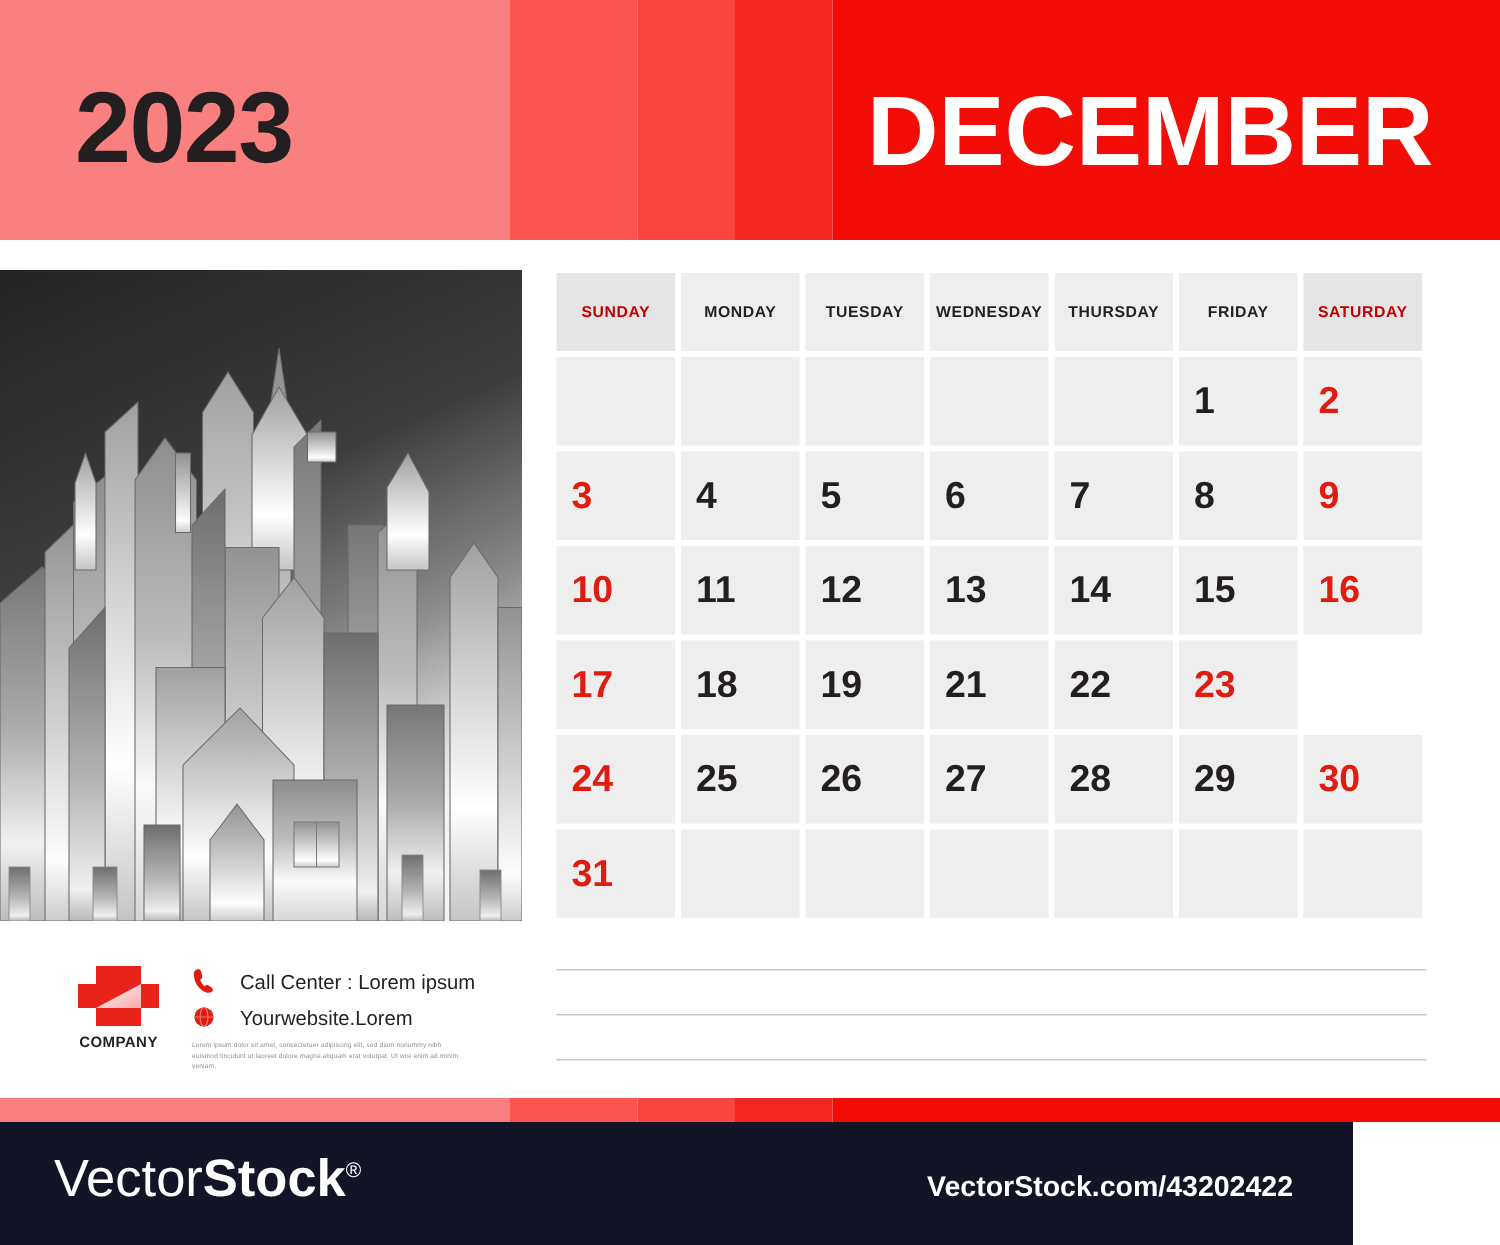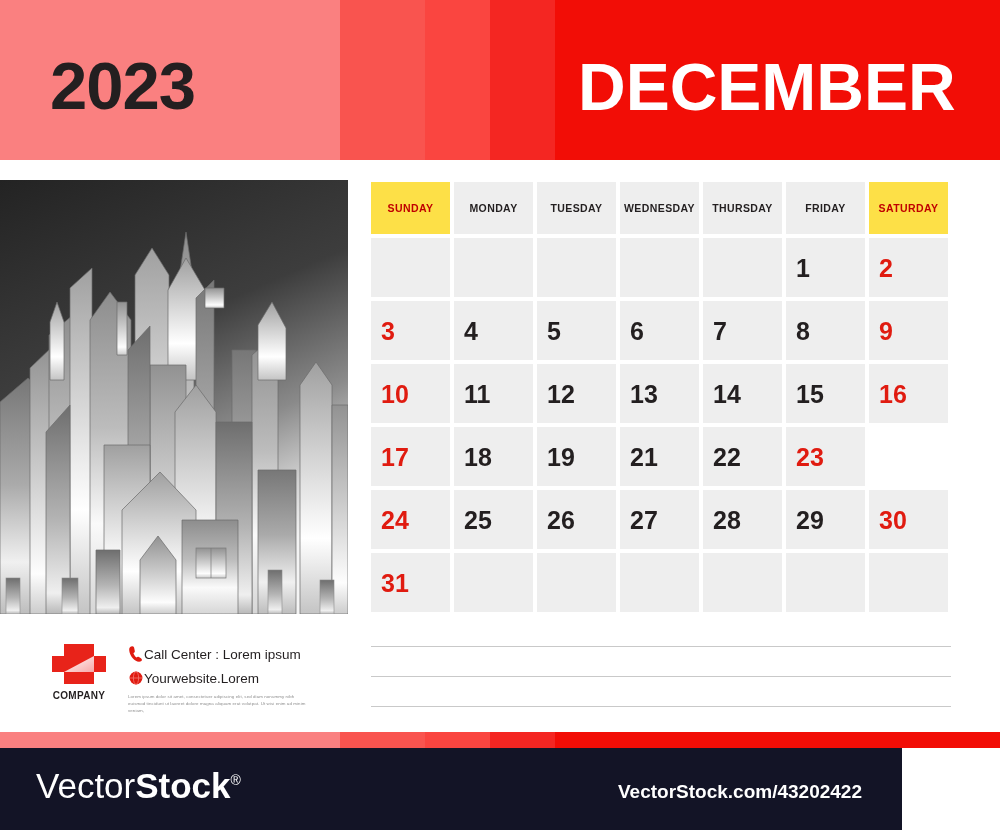--- a/index.html
+++ b/index.html
@@ -57,21 +57,21 @@
     width:79px; height:52px;
     background:#eeeeee;
     position:relative;
   }
   .hdr-cell {
     height:52px;
     display:flex; align-items:center; justify-content:center;
     font-size:10.5px; font-weight:bold; color:#231f20;
     letter-spacing:0.4px;
   }
-  .hdr-cell.weekend { background:#fde047; color:#c00000;text-align:right; }
+  .hdr-cell.weekend { background:#e5e5e5; color:#c00000;text-align:right; }
   .day-cell { height:59px; }
   .day-num {
     position:absolute; left:10px; top:50%;
     transform:translateY(-50%);
     font-size:25px; font-weight:bold; color:#231f20;
     line-height:1;
   }
   .day-num.red { color:#e01b10; }
 
   
@@ -79,21 +79,21 @@
     position:absolute; left:0; top:630px; width:360px; height:100px;
   }
   .logo-box { position:absolute; left:48px; top:12px; width:62px; height:44px; }
   .logo-box svg { display:block; }
   .company-label {
     position:absolute; left:48px; top:60px; width:62px;
     text-align:center;
     font-size:10px; font-weight:bold; color:#231f20; letter-spacing:0.3px;
   }
   .contact-line {
-    position:absolute; display:flex; align-items:center; gap:0;
+    position:absolute; display:flex; align-items:center; gap:16px;
     font-size:13.5px; color:#231f20;
   }
   .c1 { left:128px; top:15px; }
   .c2 { left:128px; top:39px; }
   .ico { width:16px; height:18px; flex:0 0 16px; }
   .lorem {
     position:absolute; left:128px; top:64px; width:180px;
     font-size:4.4px; line-height:1.55; color:#8f8f8f;
     letter-spacing:0.1px;
   }

